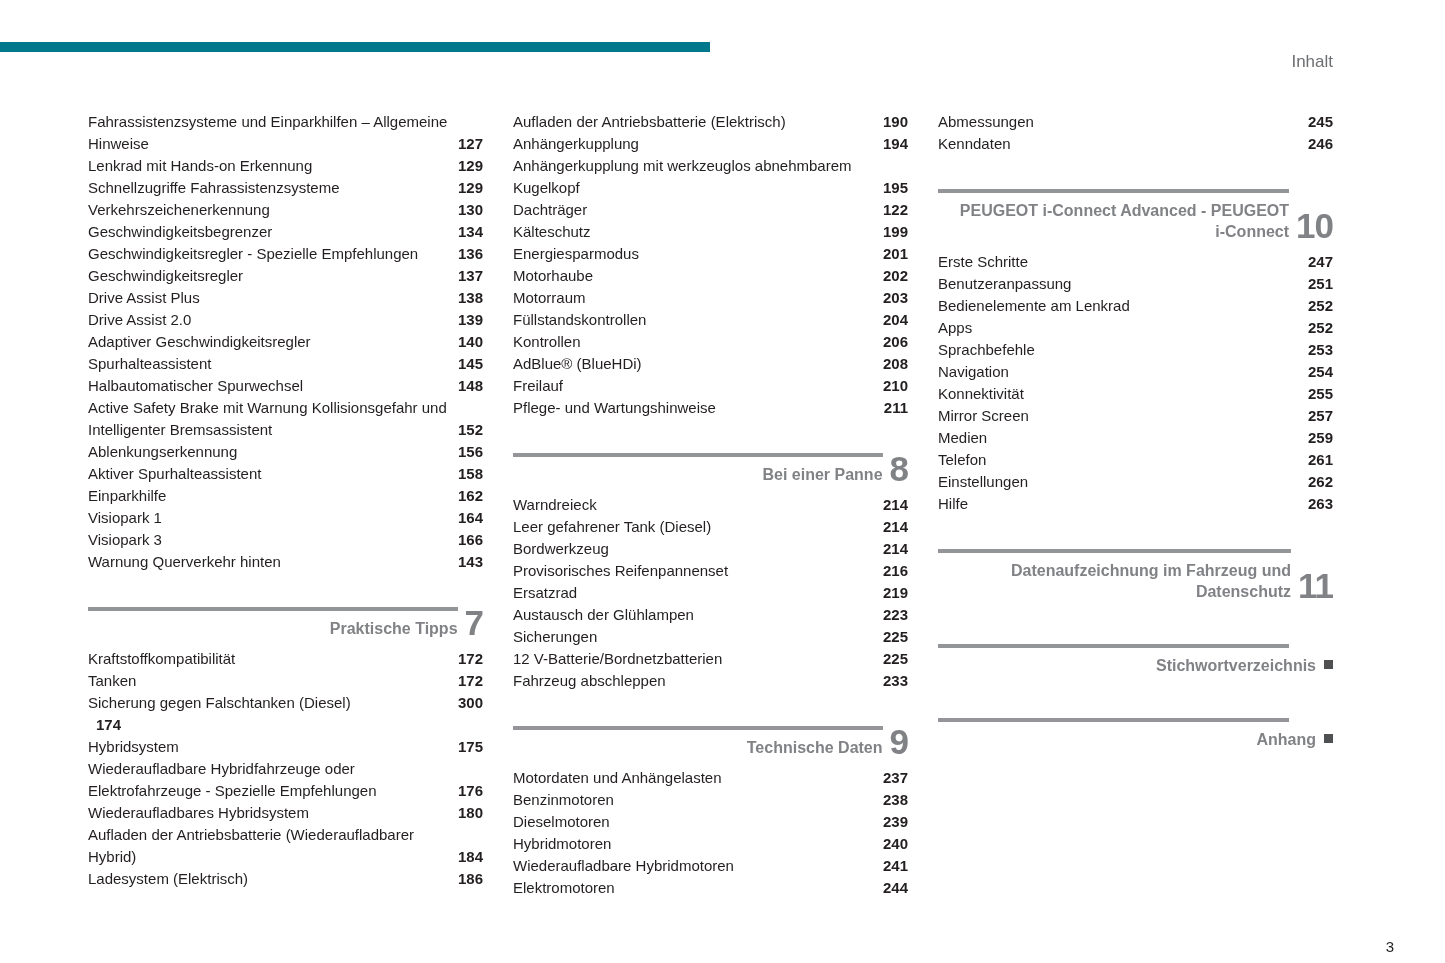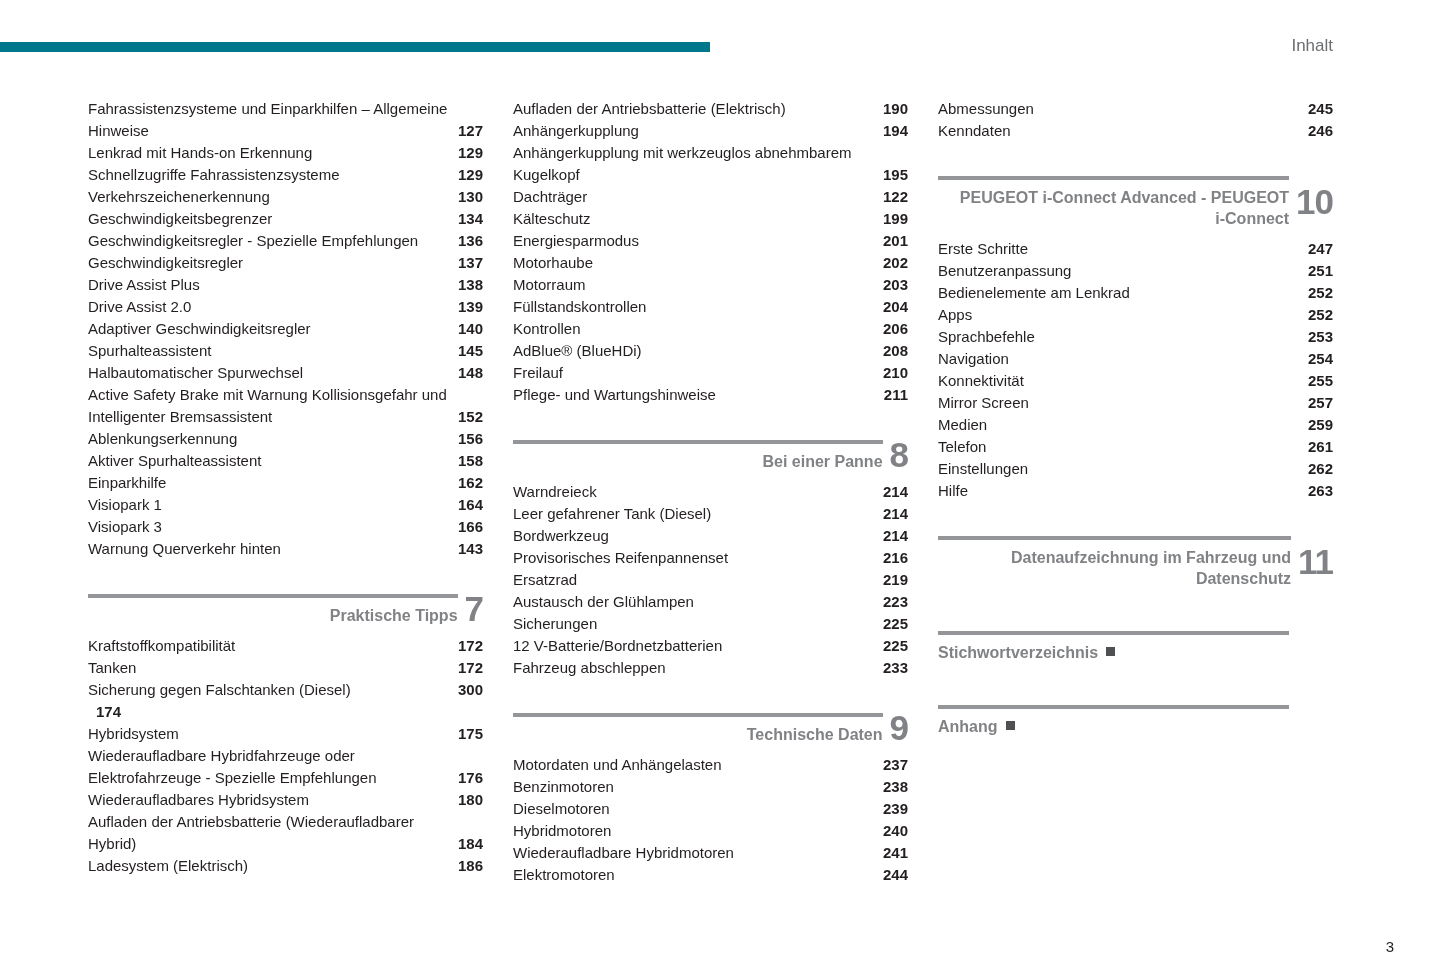--- a/index.html
+++ b/index.html
@@ -7,51 +7,51 @@
   body {
     width:1445px; height:963px; position:relative; overflow:hidden;
     font-family:"Liberation Sans", sans-serif;
     color:var(--text-black, #231f20);
   }
   .teal-bar {
     position:absolute; left:0; top:42px; width:710px; height:10px;
     background:var(--accent-teal, #00778b);
   }
   .inhalt {
-    position:absolute; top:36px; right:112px;
+    position:absolute; top:52px; right:112px;
     font-size:17px; color:var(--header-gray, #6d6e71);
   }
   .columns {
-    position:absolute; left:88px; top:98px; width:1245px;
+    position:absolute; left:88px; top:111px; width:1245px;
     display:flex; gap:30px; align-items:flex-start;
   }
   .col { flex:1; min-width:0; }
   .entry {
     display:flex; justify-content:space-between; align-items:flex-end;
     font-size:15px; line-height:22px;
   }
   .entry .title { min-width:0; }
   .entry .pnum { font-weight:bold; margin-left:8px; white-space:nowrap; }
-  .section { display:flex; align-items:center; margin-top:34px; margin-bottom:9px; }
+  .section { display:flex; align-items:flex-end; margin-top:34px; margin-bottom:9px; }
   .sec-left { flex:1; min-width:0; }
   .rule { height:4px; background:var(--rule-gray, #939598); }
   .sec-title {
     margin-top:7px; text-align:right; font-weight:bold;
     color:var(--heading-gray, #808285); font-size:16px; line-height:21px;
     padding-left:16px;
   }
   .sec-num {
     font-weight:bold; color:var(--heading-gray, #808285);
     font-size:35px; line-height:32px; margin-left:7px; margin-top:-2px;
     letter-spacing:-1px; white-space:nowrap;
   }
   .msection { margin-top:42px; margin-bottom:9px; }
   .msection .rule { width:calc(100% - 44px); }
   .mtitle {
-    margin-top:7px; font-weight:bold;
+    margin-top:7px; text-align:right; font-weight:bold;
     color:var(--heading-gray, #808285); font-size:16px; line-height:21px;
   }
   .sq {
     display:inline-block; width:9px; height:9px; margin-left:8px;
     background:var(--marker-gray, #4f5052); vertical-align:2px;
   }
   .page-num { position:absolute; top:938px; right:51px; font-size:15px; }
 </style>
 </head>
 <body style="--accent-teal: #00778b; --heading-gray: #808285; --rule-gray: #939598; --marker-gray: #4f5052; --header-gray: #6d6e71; --text-black: #231f20;">

